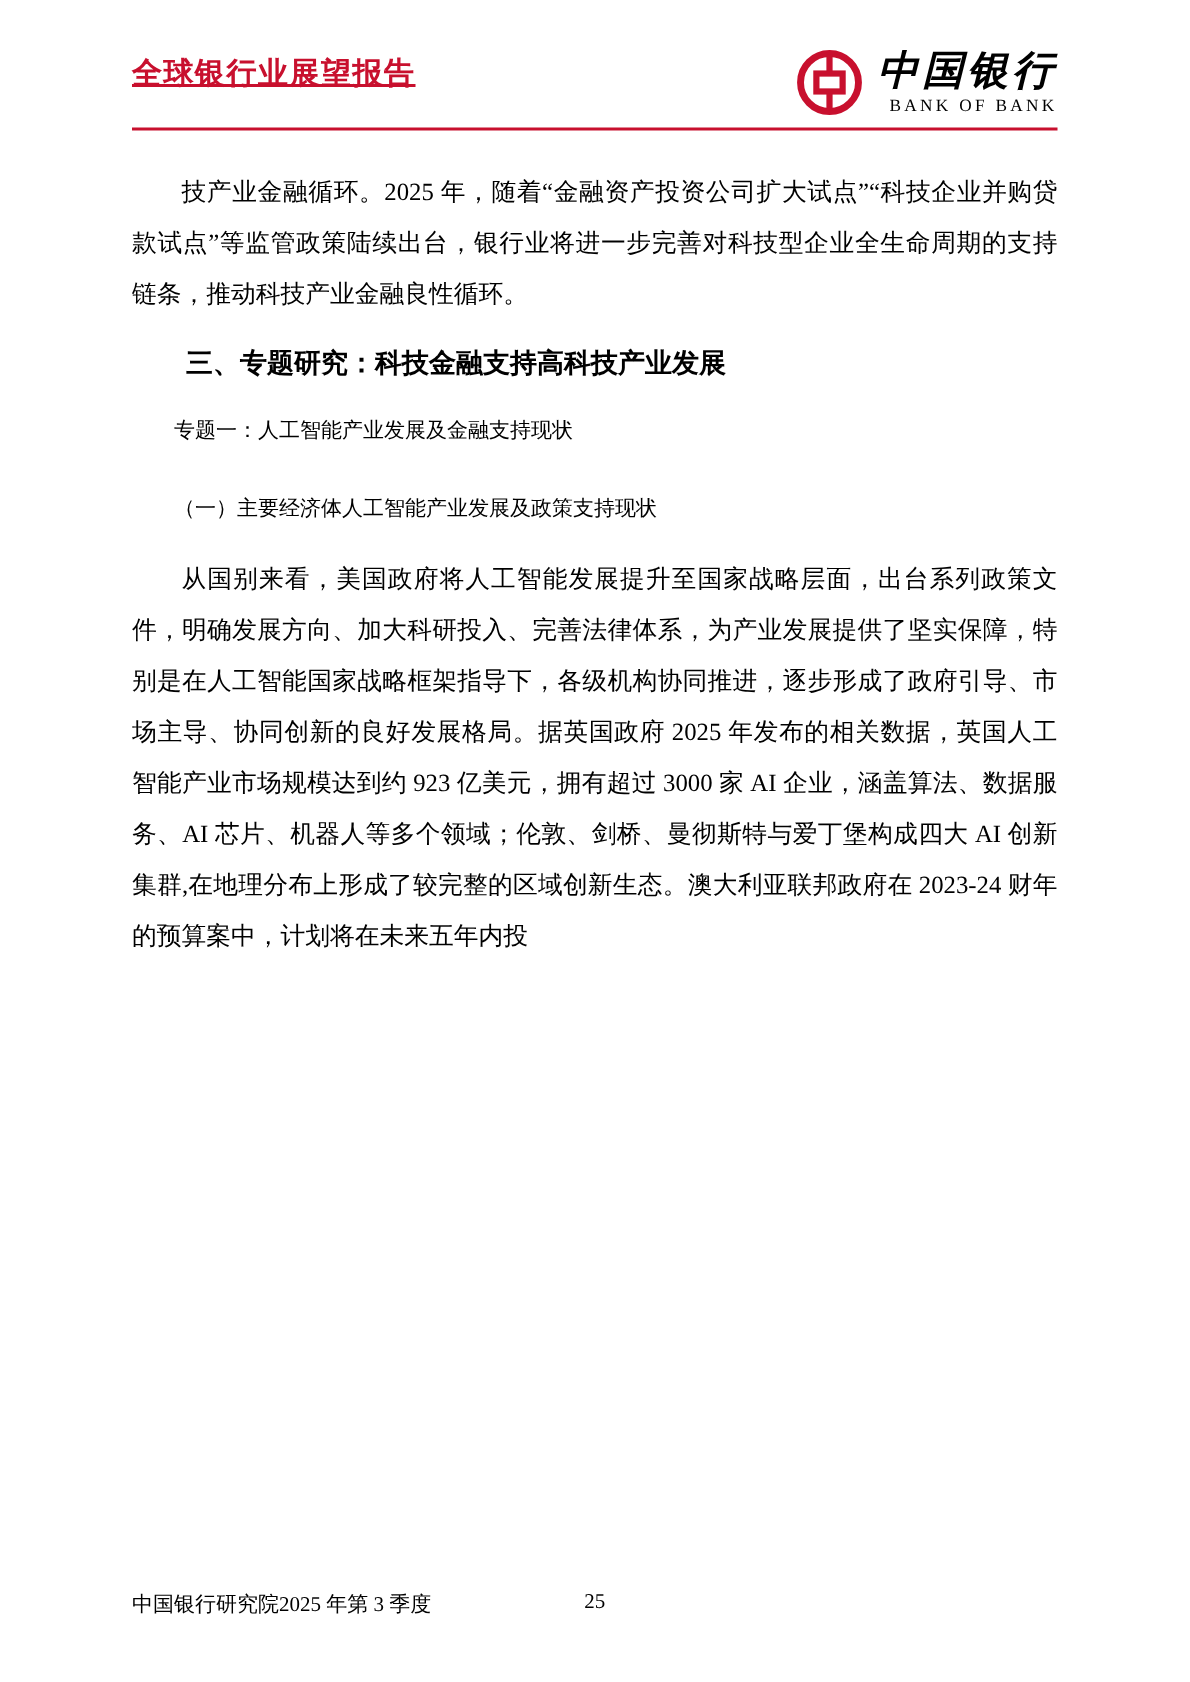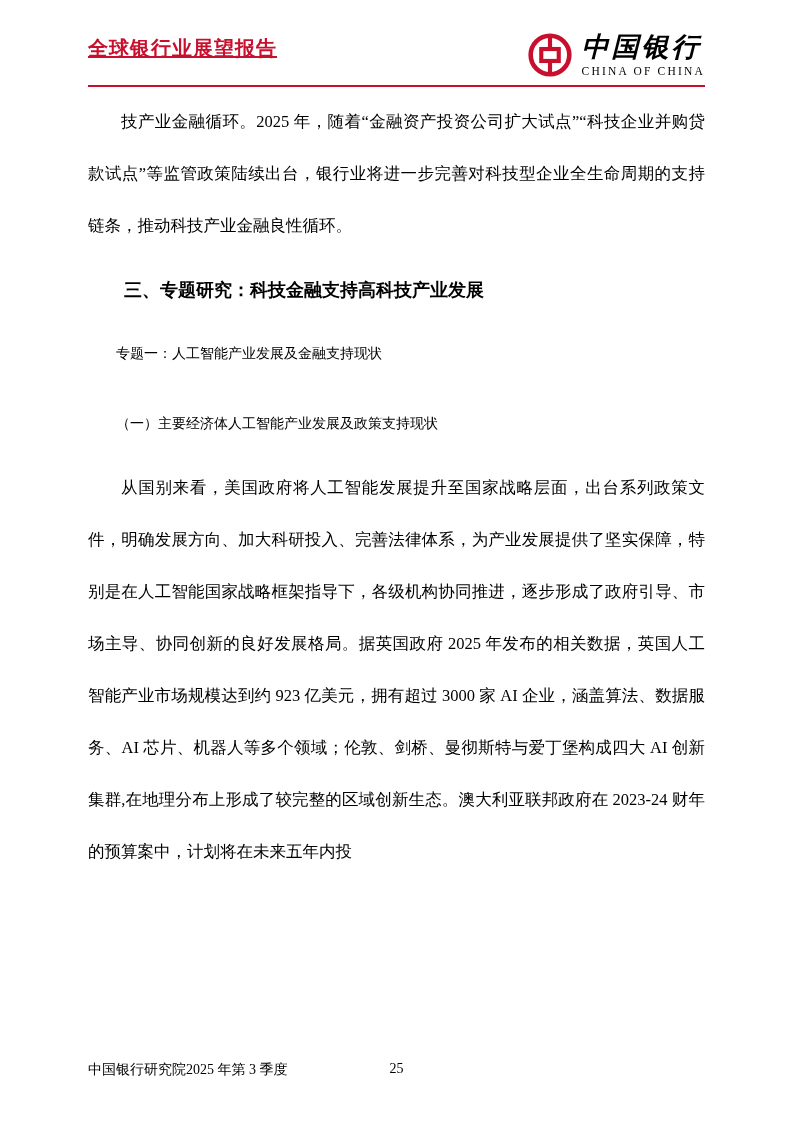--- a/index.html
+++ b/index.html
@@ -32,44 +32,44 @@
     padding-bottom: 22px;
     text-decoration: underline;
   }
   .logo {
     display: flex;
     align-items: center;
     gap: 9px;
   }
   .emblem { color: var(--brand-red); display: block; }
   .emblem svg { width: 46px; height: 46px; display: block; }
-  .logo-text { display: flex; flex-direction: column; line-height: 1.1; }
+  .logo-text { display: flex; flex-direction: column; line-height: 1.1; align-items: flex-end; }
   .logo-cn {
     font-size: 27px;
     font-weight: bold;
     font-style: italic;
     letter-spacing: 3px;
     white-space: nowrap;
   }
   .logo-en {
     font-size: 11.5px;
     letter-spacing: 2.2px;
     margin-top: 2px;
     white-space: nowrap;
   }
   .header-rule {
     border: none;
     border-top: 2px solid var(--brand-red);
     margin-top: 1px;
   }
   
   .content {
-    margin-top: 9px;
+    margin-top: 24px;
     font-size: 16.5px;
-    line-height: 52px;
+    line-height: 34px;
     text-align: justify;
   }
   .para {
     text-indent: 2em;
     margin-bottom: 9px;
   }
   .h-section {
     font-family: "Liberation Sans", "DejaVu Sans", sans-serif;
     font-weight: bold;
     font-size: 18px;
@@ -114,21 +114,21 @@
       <span class="emblem">
         <svg viewBox="0 0 100 100" aria-hidden="true">
           <circle cx="50" cy="50" r="42" fill="none" stroke="currentColor" stroke-width="10"></circle>
           <rect x="31" y="37" width="38" height="26" fill="none" stroke="currentColor" stroke-width="9"></rect>
           <rect x="45.5" y="9" width="9" height="25" fill="currentColor"></rect>
           <rect x="45.5" y="66" width="9" height="25" fill="currentColor"></rect>
         </svg>
       </span>
       <span class="logo-text">
         <span class="logo-cn">中国银行</span>
-        <span class="logo-en">CHINA OF CHINA</span>
+        <span class="logo-en">BANK OF BANK</span>
       </span>
     </div>
   </div>
   <hr class="header-rule">
 
   <div class="content">
     <p class="para">技产业金融循环。2025 年，随着“金融资产投资公司扩大试点”“科技企业并购贷款试点”等监管政策陆续出台，银行业将进一步完善对科技型企业全生命周期的支持链条，推动科技产业金融良性循环。</p>
 
     <h2 class="h-section">三、专题研究：科技金融支持高科技产业发展</h2>
 

